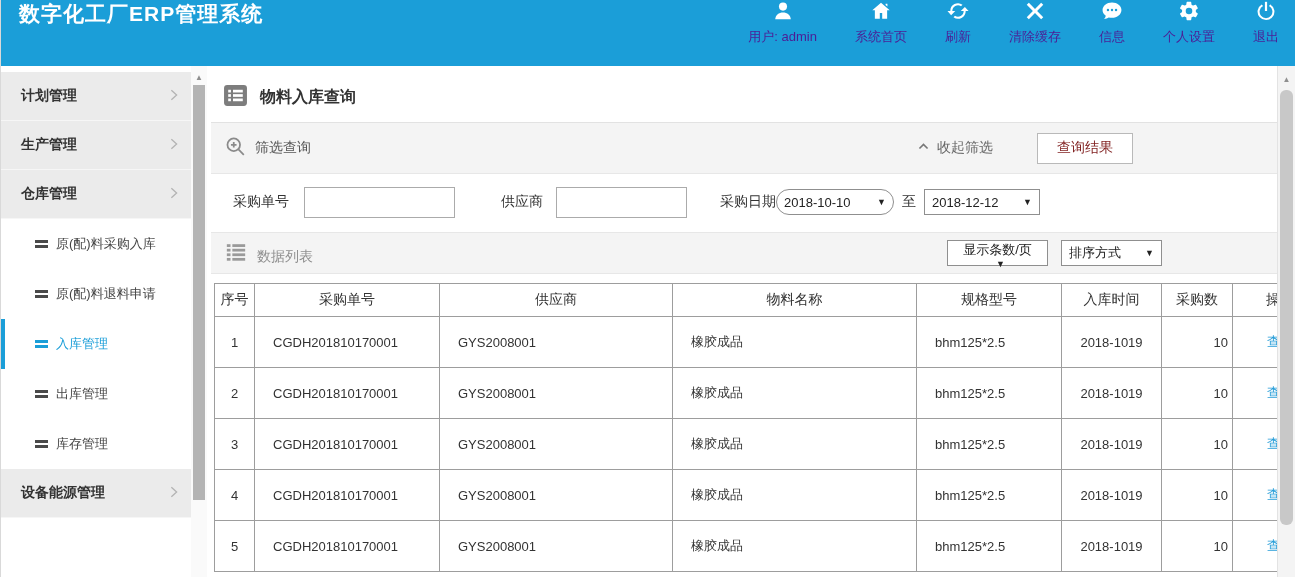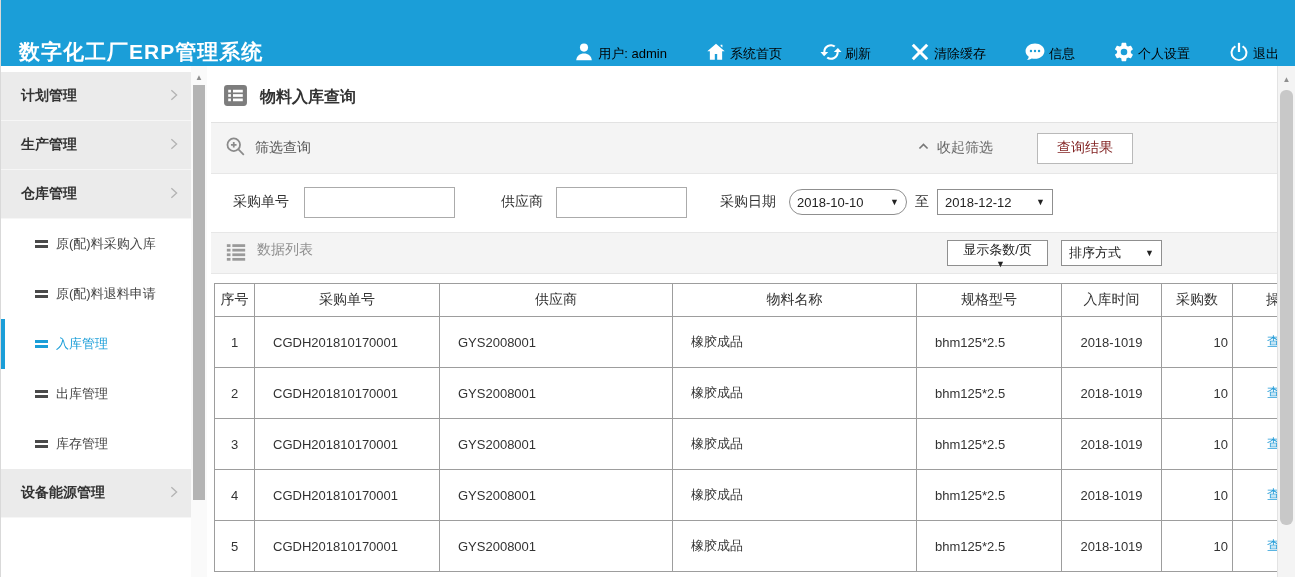--- a/index.html
+++ b/index.html
@@ -1,24 +1,24 @@
 <!DOCTYPE html>
 <html><head>
 <meta charset="utf-8">
 <style>
   * { margin:0; padding:0; box-sizing:border-box; }
   html,body { background:#fff; }
   body { font-family:"Liberation Sans", sans-serif; }
   .app { position:relative; width:1295px; height:577px; overflow:hidden; background:#fff; border-left:1px solid #d9d9d9; }
 
   
-  .hdr { height:66px; background:#1b9ed8; display:flex; align-items:flex-end; justify-content:space-between; padding:0 6px 0 18px; }
+  .hdr { height:66px; background:#1b9ed8; display:flex; align-items:flex-start; justify-content:space-between; padding:0 6px 0 18px; }
   .hdr-title { color:#fff; font-size:21px; font-weight:bold; letter-spacing:1px; }
   .hdr-nav { display:flex; align-items:flex-start; gap:38px; padding-right:10px; }
-  .nav-item { display:flex; align-items:center; gap:3px; color:#000000; font-size:13px; cursor:pointer; white-space:nowrap; }
+  .nav-item { display:flex; flex-direction:column; align-items:center; gap:3px; color:#4c1d95; font-size:13px; cursor:pointer; white-space:nowrap; }
   .nav-item svg { width:22px; height:22px; fill:#fff; }
 
   
   .bdy { display:flex; height:511px; }
 
   
   .sidebar { width:190px; padding-top:6px; background:#fff; }
   .side-group { height:49px; background:#ebebeb; border-bottom:1px solid #f6f6f6; display:flex; align-items:center; justify-content:space-between; padding:0 10px 0 20px; font-size:14px; font-weight:bold; color:#333; cursor:pointer; }
   .side-group svg { width:14px; height:14px; stroke:#b3b3b3; fill:none; stroke-width:1.5; }
   .side-sub { height:50px; display:flex; align-items:center; gap:8px; padding-left:34px; font-size:13px; color:#444; cursor:pointer; position:relative; background:#fff; }
@@ -48,26 +48,26 @@
   .query-btn { width:96px; height:31px; background:#fff; border:1px solid #b9b9b9; font-size:14px; color:#7f1d1d; margin-left:44px; margin-right:144px; cursor:pointer; font-family:inherit; }
 
   .filter-fields { height:56px; display:flex; align-items:center; font-size:14px; color:#333; padding-left:22px; white-space:nowrap; }
   .tinput { height:31px; border:1px solid #ababab; background:#fff; padding:0 6px; font-size:13px; font-family:inherit; }
   .in-order { width:151px; margin-left:15px; }
   .in-supplier { width:131px; margin-left:13px; }
   .lbl-supplier { margin-left:46px; }
   .lbl-date { margin-left:33px; }
   .sel { height:26px; border:1px solid #8f8f8f; background:#fff; display:flex; align-items:center; justify-content:space-between; padding:0 7px; font-size:13px; color:#222; cursor:pointer; }
   .sel .arr { font-size:9px; color:#222; margin-left:6px; }
-  .sel-from { width:118px; margin-left:13px;border-radius:13px; }
+  .sel-from { width:118px; margin-left:0;border-radius:13px; }
   .sel-to { width:116px; }
   .to-lbl { margin:0 8px; }
 
   .list-bar { height:42px; background:#f4f4f4; border-top:1px solid #e7e7e7; border-bottom:1px solid #e7e7e7; display:flex; align-items:center; padding-left:14px; margin-right:18px; margin-top:2px; }
-  .list-left { display:flex; align-items:flex-start; gap:10px; color:#8f8f8f; font-size:14px; }
+  .list-left { display:flex; align-items:flex-end; gap:10px; color:#8f8f8f; font-size:14px; }
   .list-left svg { width:22px; height:22px; }
   .list-right { margin-left:auto; display:flex; gap:13px; margin-right:115px; }
   .sel-page { width:101px;flex-direction:column; } .sel-sort { width:101px; }
 
   
   table { border-collapse:collapse; table-layout:fixed; width:1113px; margin:9px 0 0 3px; }
   th, td { border:1px solid #9d9d9d; font-size:13px; color:#333; overflow:hidden; white-space:nowrap; }
   th { height:33px; font-weight:normal; text-align:center; font-size:14px;font-family:Liberation Serif, serif; }
   td { height:51px; }
   .c-seq { text-align:center; }

